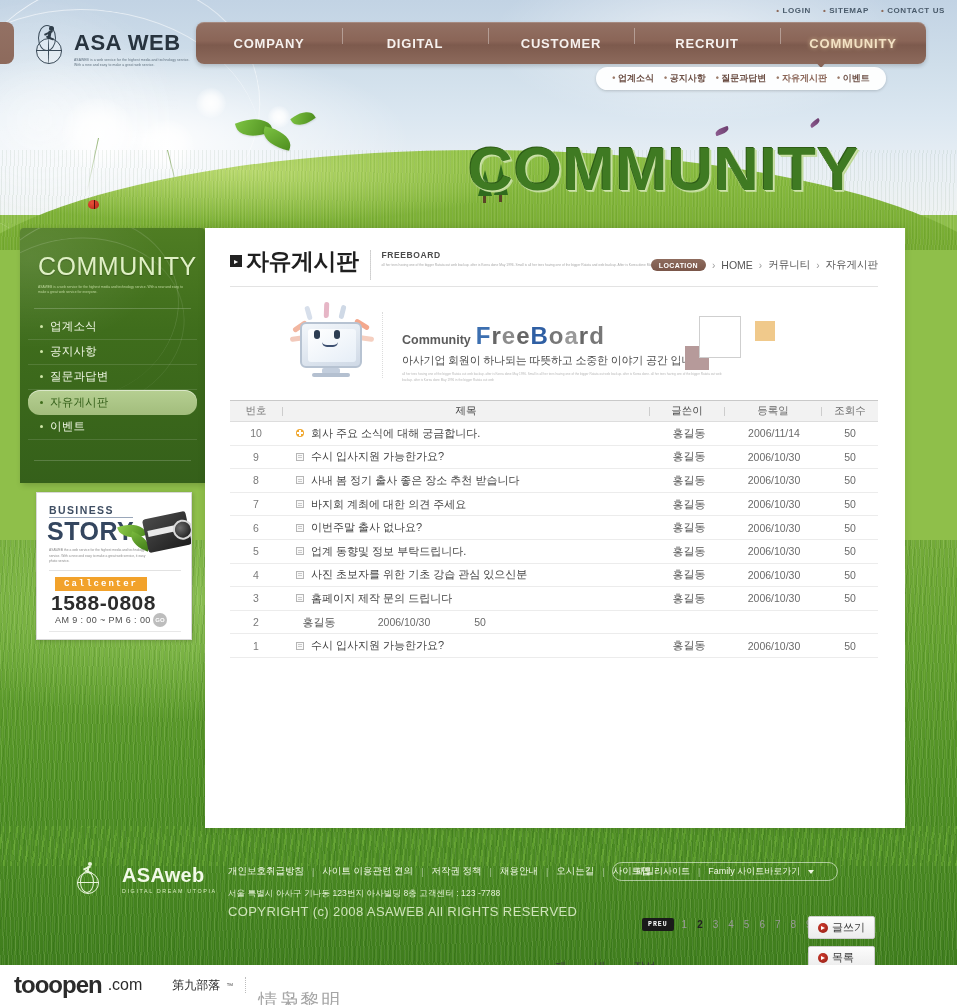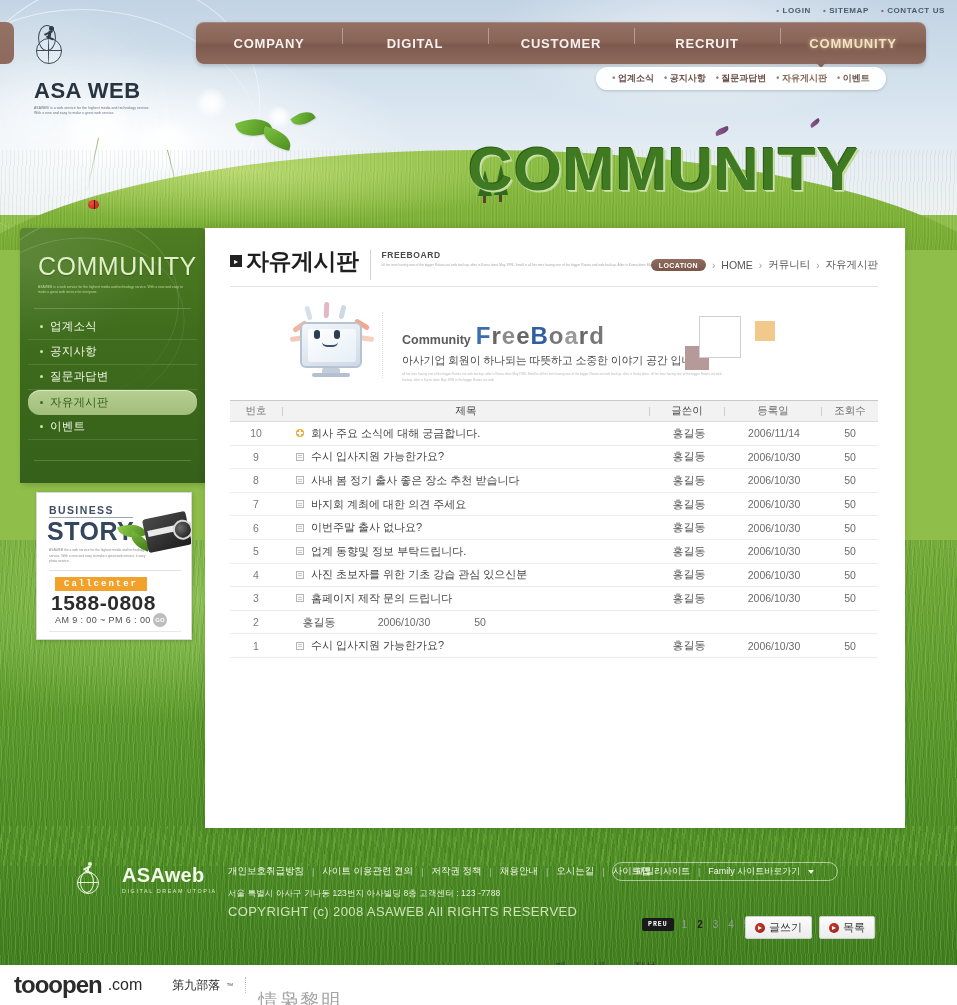--- a/index.html
+++ b/index.html
@@ -121,21 +121,21 @@
   
   .utility {
     position:absolute; right:12px; top:6px;
     font-size:8px; letter-spacing:.6px; color:#4a5b6b; font-weight:bold;
     display:flex; gap:12px;
   }
   .utility span::before { content:"• "; color:#8d6a5a; }
 
   
   .logo {
-    position:absolute; left:34px; top:26px; display:flex; align-items:flex-start; gap:8px;flex-direction:column;
+    position:absolute; left:34px; top:26px; display:flex; align-items:flex-start; gap:8px;
   }
   .logo-mark { position:relative; width:32px; height:40px; }
   .globe {
     position:absolute; left:2px; top:12px; width:26px; height:26px; border-radius:50%;
     border:1.5px solid #3a4a58; background: rgba(255,255,255,.25);
   }
   .globe::before{content:"";position:absolute;left:-1.5px;top:11px;width:26px;height:0;border-top:1.5px solid #3a4a58;}
   .globe::after{content:"";position:absolute;left:11px;top:-1.5px;width:0;height:26px;border-left:1.5px solid #3a4a58;border-radius:50%;box-shadow:0 0 0 0;}
   .globe-ell{position:absolute;left:4px;top:-1.5px;width:18px;height:26px;border:1.5px solid #3a4a58;border-radius:50%;}
   .runner{position:absolute;left:9px;top:0;width:14px;height:16px;}
@@ -367,21 +367,21 @@
 
   
   .pager { position:absolute; left:437px; top:690px; display:flex; align-items:center; gap:6px; }
   .pg-btn {
     background:#1a1a1a; color:#fff; font-size:6.5px; font-weight:bold; letter-spacing:1px;
     padding:3px 6px; border-radius:2px; cursor:pointer; font-family:"Liberation Mono", monospace;
   }
   .pg-num { font-size:10px; color:#9a9a9a; cursor:pointer; padding:0 2px; }
   .pg-num.cur { color:#222; font-weight:bold; }
 
-  .act-btns { position:absolute; right:30px; top:688px; display:flex; gap:7px; }
+  .act-btns { position:absolute; right:30px; top:688px; display:flex; gap:7px;flex-direction:column; }
   .act-btn {
     display:flex;align-items:center;gap:4px;
     background: linear-gradient(to bottom,#fcfcfc,#ececec);
     border:1px solid #cfcfcf; border-radius:2px; padding:3px 9px;
     font-size:11px; color:#3a3a3a; cursor:pointer;
   }
   .act-dot {
     width:10px;height:10px;border-radius:50%;
     background: radial-gradient(circle at 40% 35%,#d0392c,#8f1f16);
     position:relative; flex:none;

